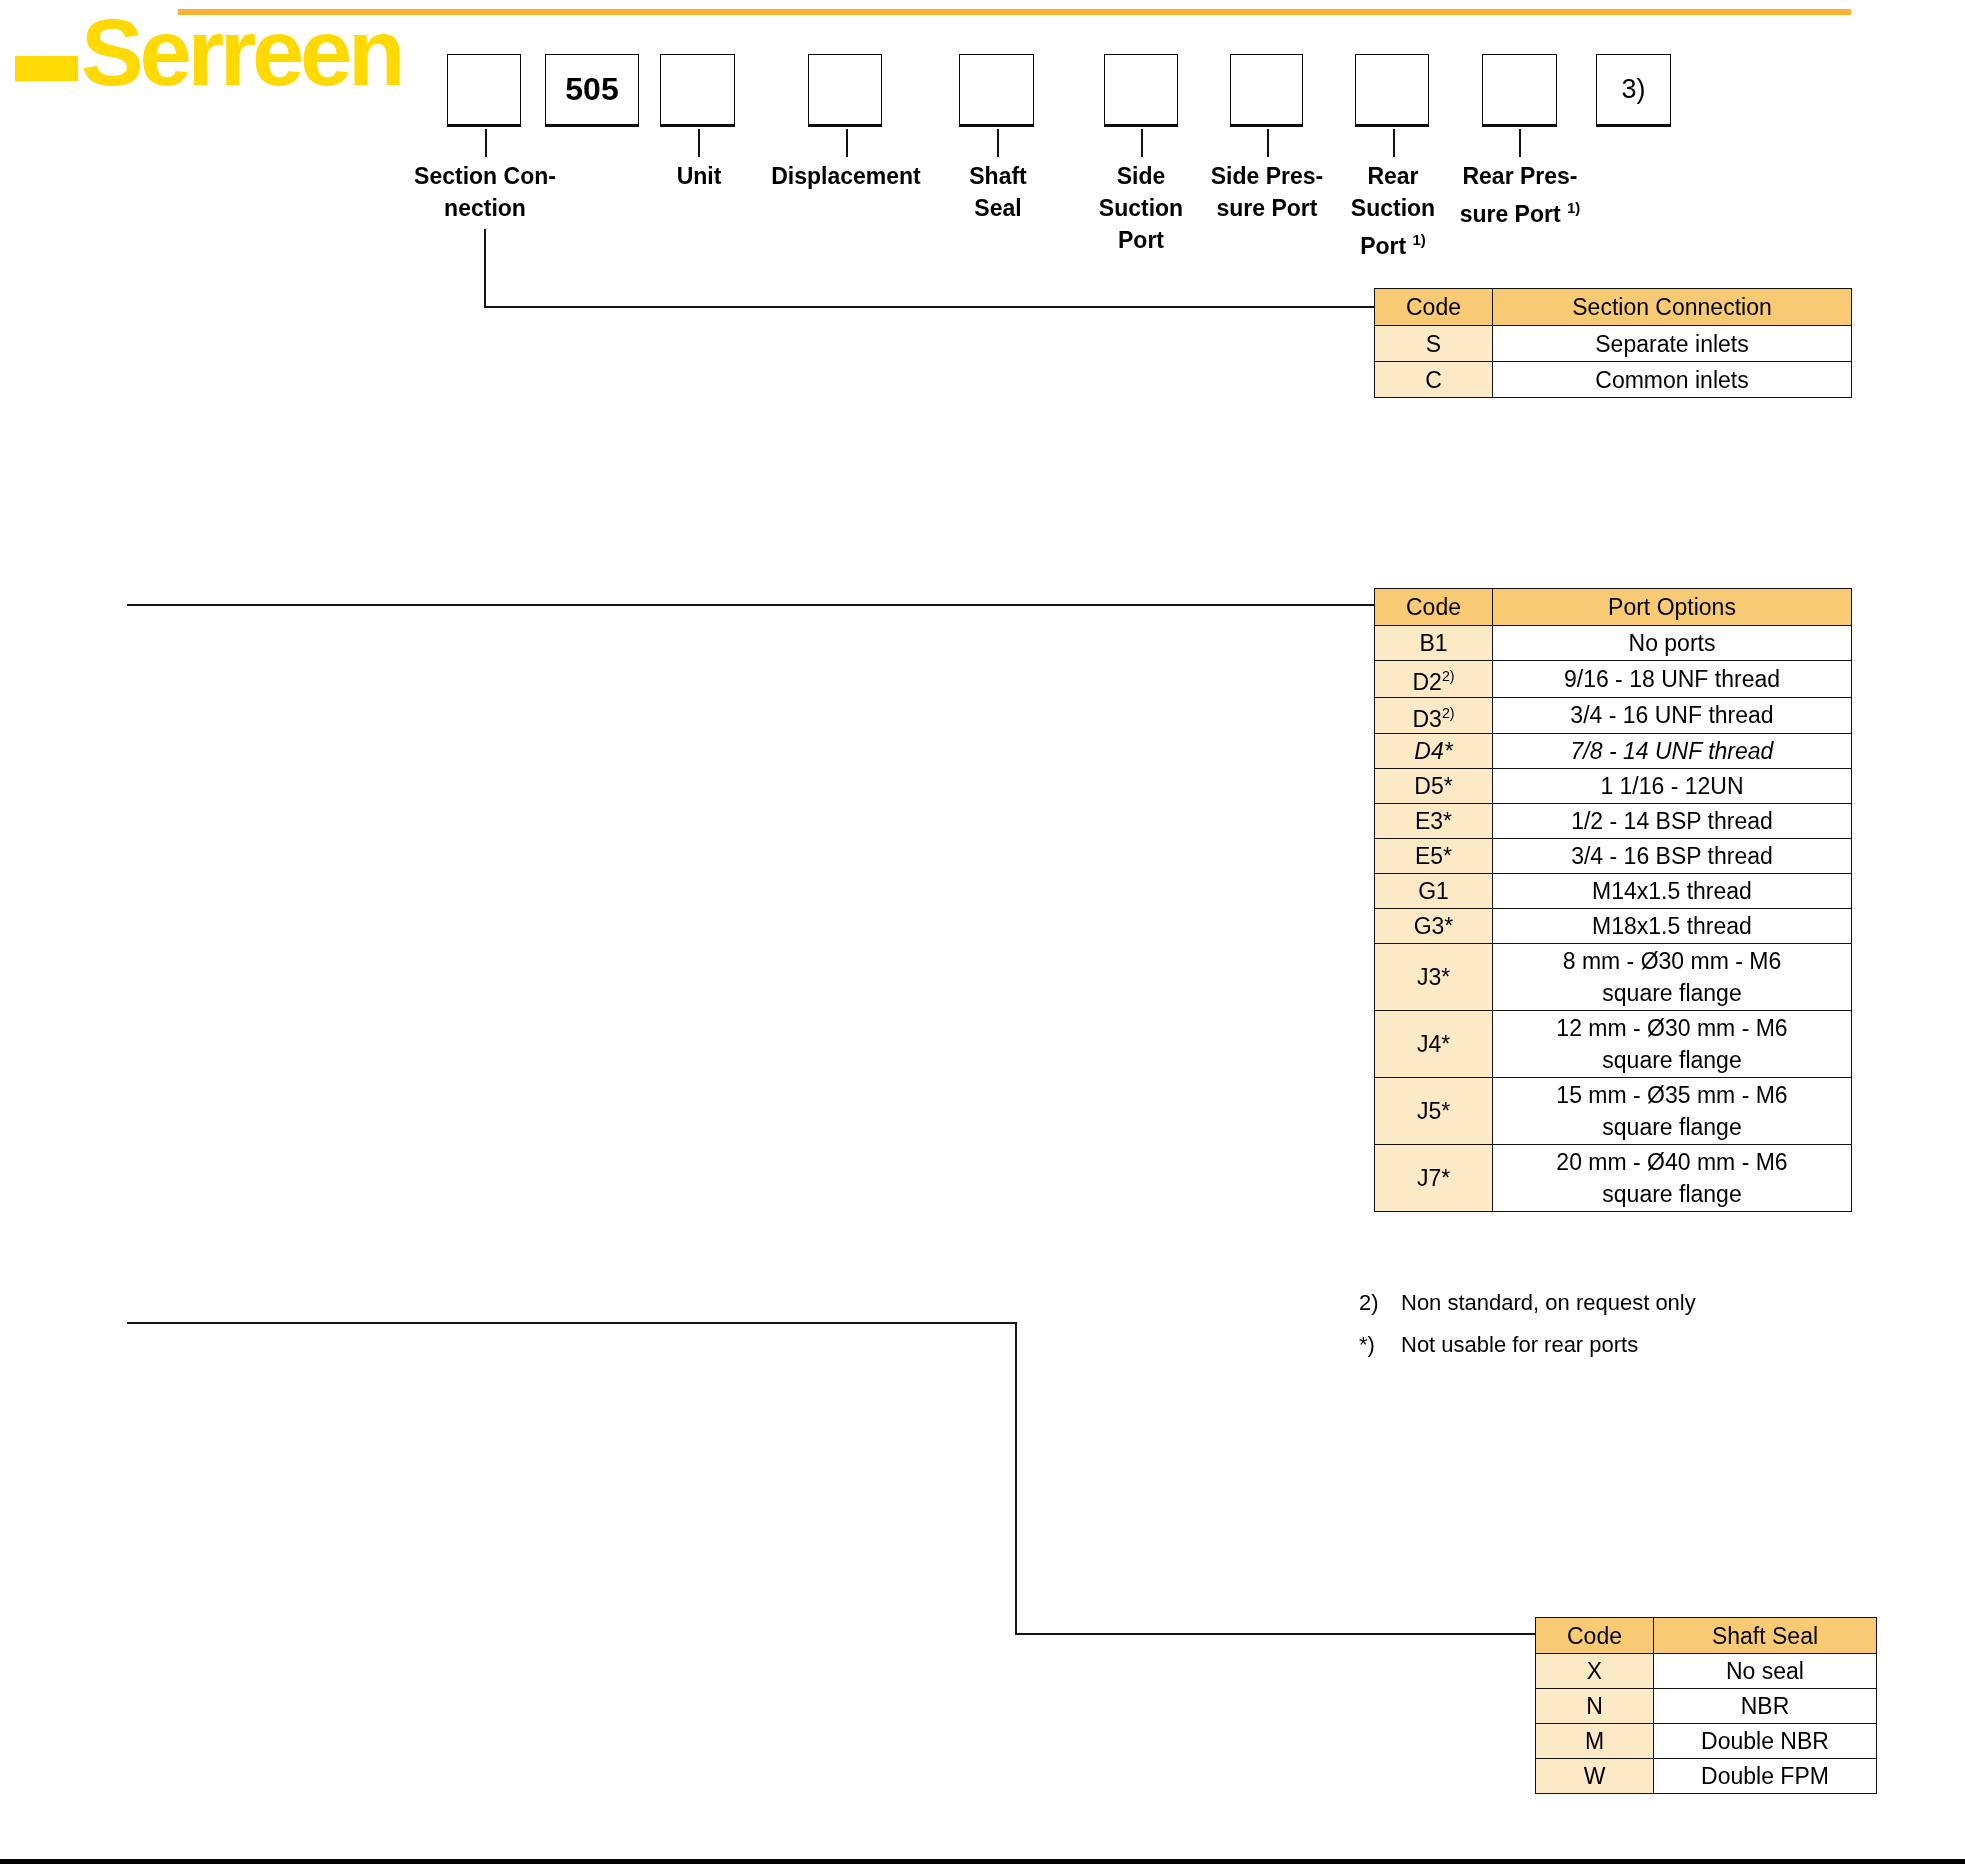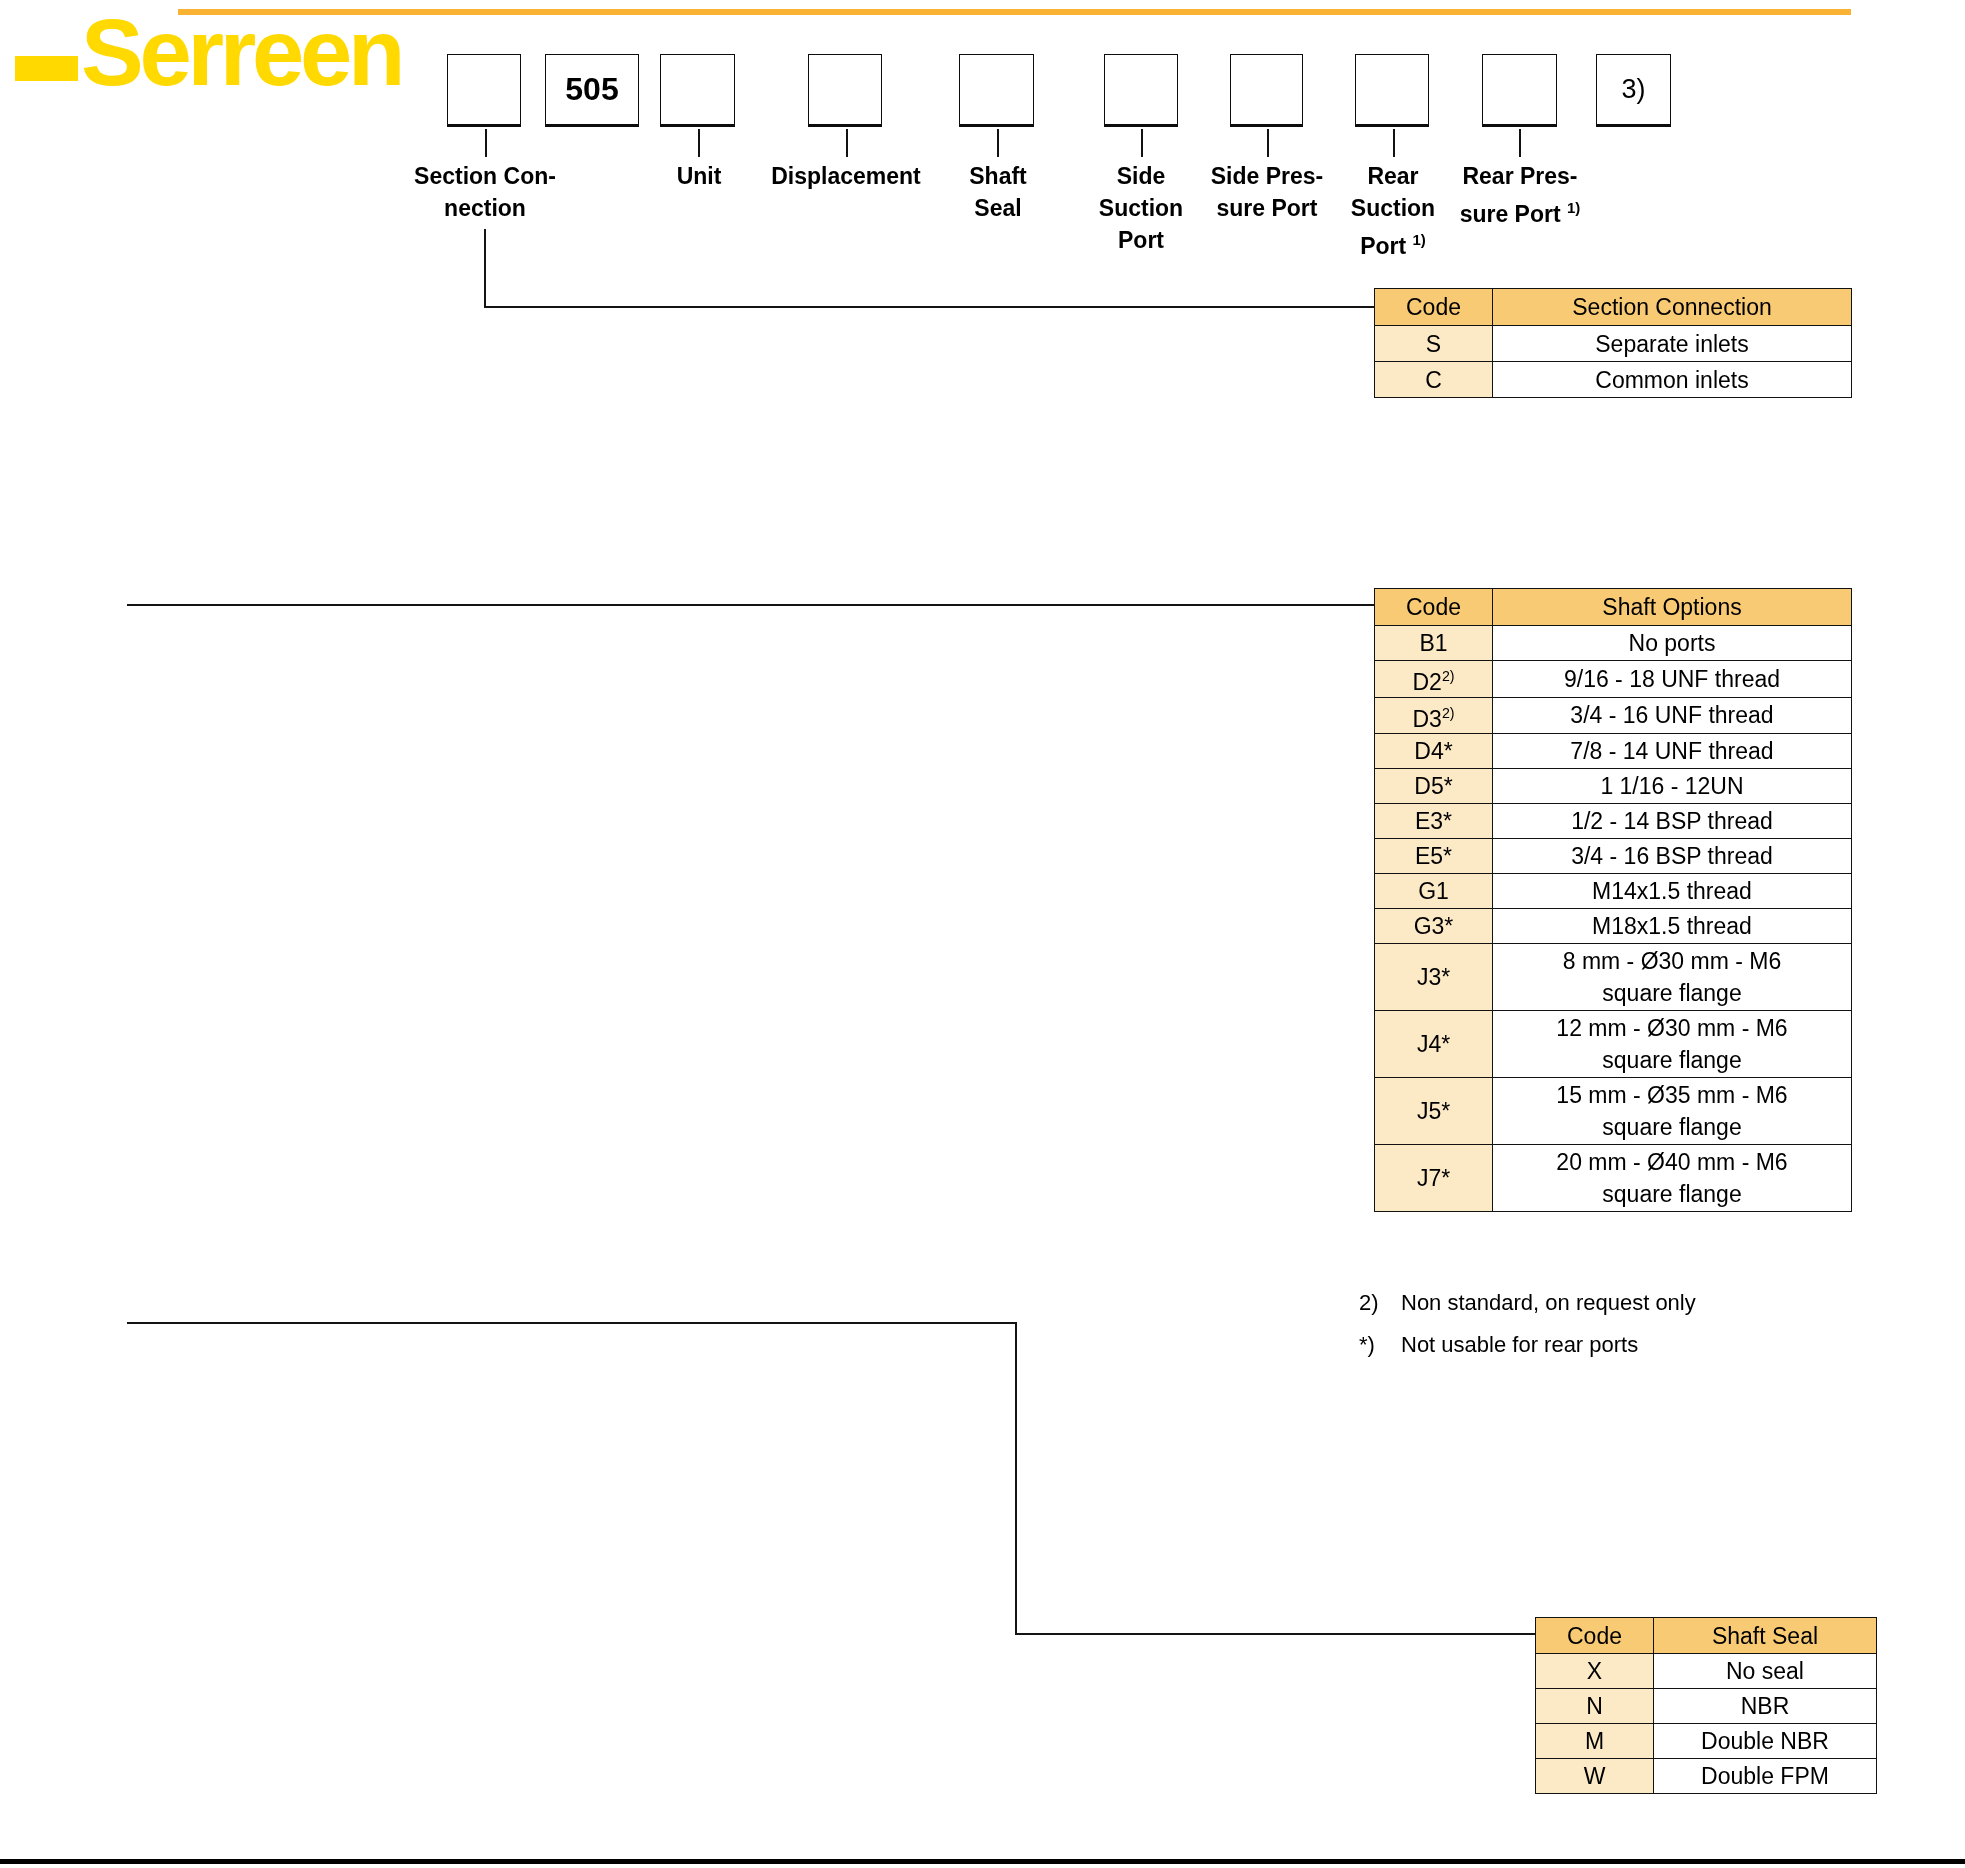--- a/index.html
+++ b/index.html
@@ -140,37 +140,37 @@
         </tbody>
       </table>
       <table class="opt" style="left: 1374px; top: 588px; width: 477px;">
         <colgroup>
           <col style="width: 118px;">
           <col style="width: 359px;">
         </colgroup>
         <thead>
           <tr style="height: 37px;">
             <th>Code</th>
-            <th>Shaft Options</th>
+            <th>Port Options</th>
           </tr>
         </thead>
         <tbody>
           <tr style="height: 35px; margin-left: 41px;">
             <td class="code-cell">B1</td>
             <td>No ports</td>
           </tr>
           <tr style="height: 35px;">
             <td class="code-cell">D2<sup>2)</sup></td>
             <td>9/16 - 18 UNF thread</td>
           </tr>
           <tr style="height: 35px;">
             <td class="code-cell">D3<sup>2)</sup></td>
             <td>3/4 - 16 UNF thread</td>
           </tr>
-          <tr style="height: 35px;">
+          <tr style="height: 35px; font-style: italic;">
             <td class="code-cell">D4*</td>
             <td>7/8 - 14 UNF thread</td>
           </tr>
           <tr style="height: 35px;">
             <td class="code-cell">D5*</td>
             <td>1 1/16 - 12UN</td>
           </tr>
           <tr style="height: 35px;">
             <td class="code-cell">E3*</td>
             <td>1/2 - 14 BSP thread</td>

